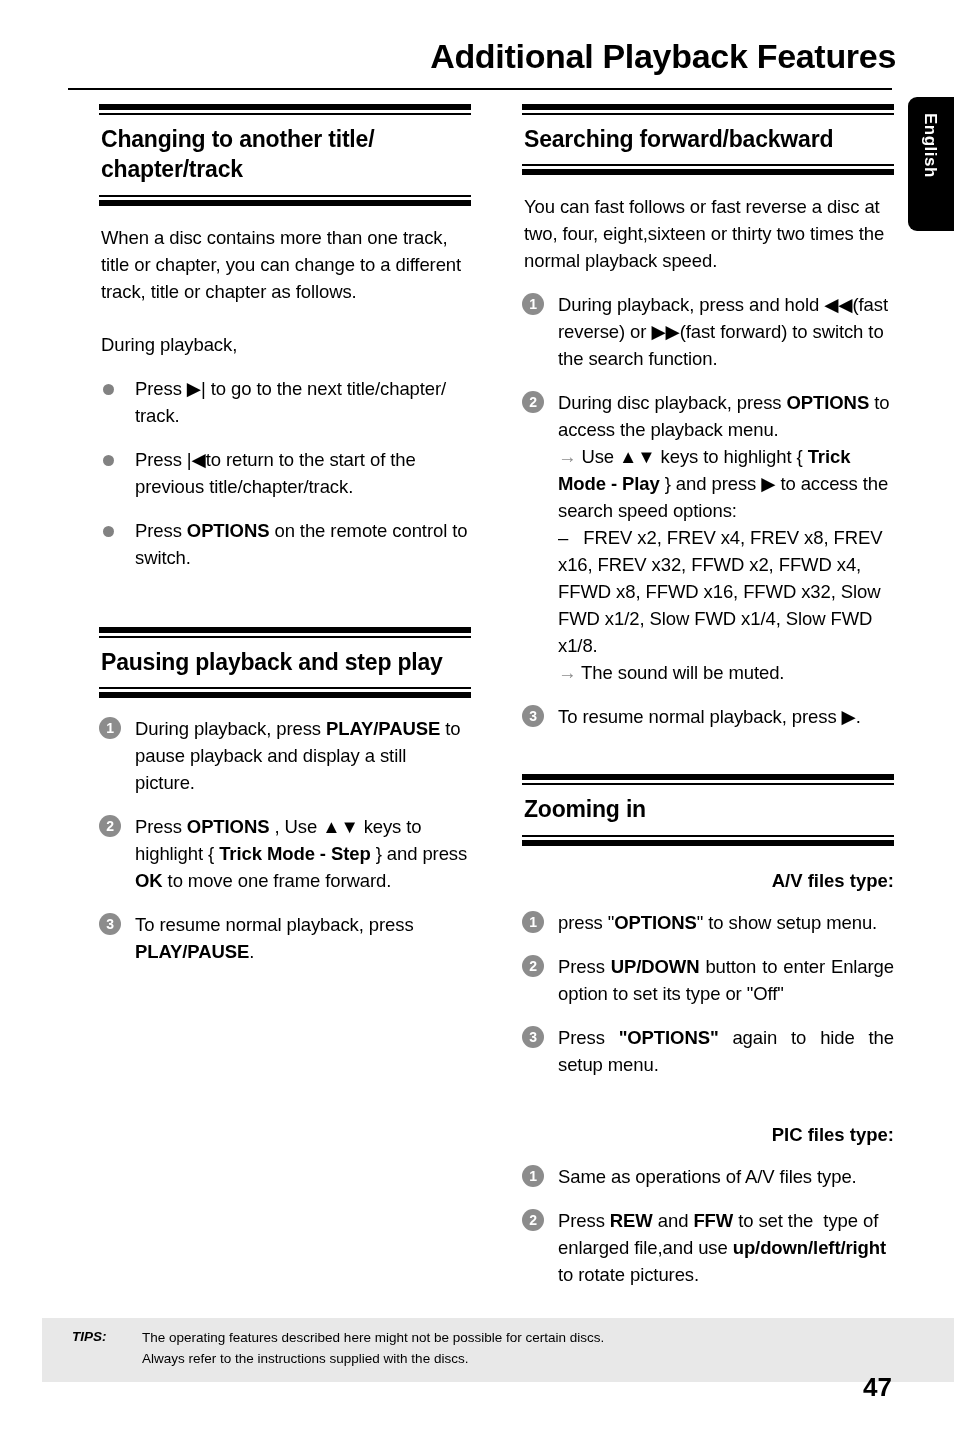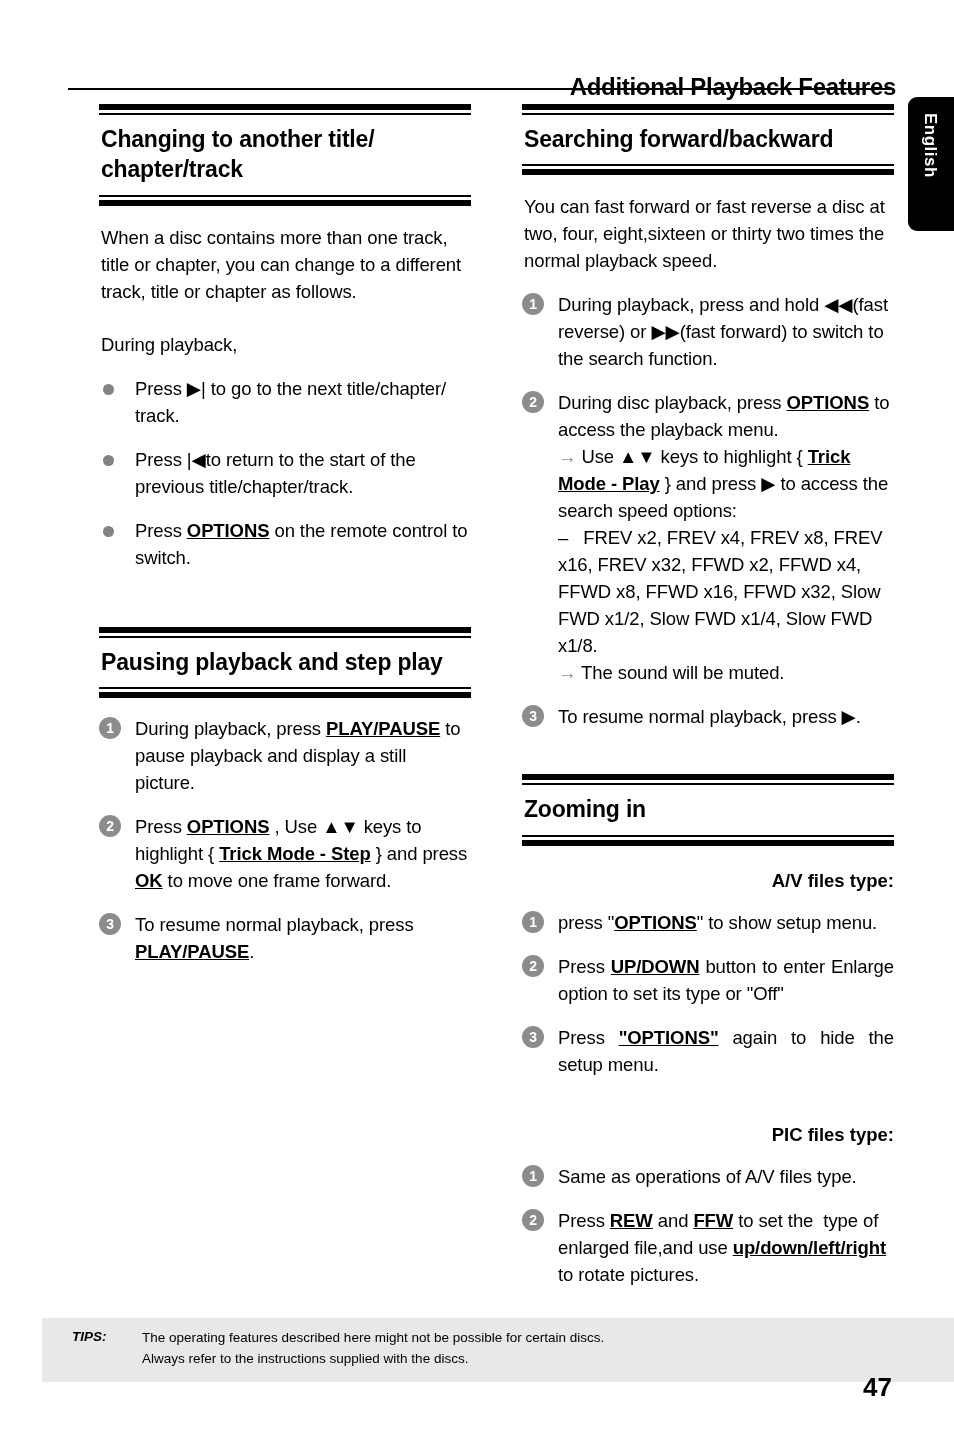--- a/index.html
+++ b/index.html
@@ -16,25 +16,24 @@
     overflow: hidden;
   }
 
   
   .page-title {
     position: absolute;
     top: 38px;
     left: 70px;
     right: 58px;
     text-align: right;
-    font-size: 24px;
+    font-size: 34px;
     font-weight: bold;
     letter-spacing: -0.3px;
     line-height: 1.1;
-    margin-top: 36px;
   }
   .title-rule {
     position: absolute;
     top: 88px;
     left: 68px;
     right: 62px;
     height: 2px;
     background: #000;
   }
 
@@ -137,21 +136,21 @@
     text-align: center;
   }
 
   .sub-head {
     font-size: 18.5px;
     font-weight: bold;
     margin: 24px 0 0 2px;
     text-align: right;
   }
   .arrow { color: #8c8c8c; font-weight: bold; }
-  b { font-weight: bold; text-decoration: underline; }
+  b { font-weight: bold; }
 
   
   .tips {
     position: absolute;
     left: 42px;
     top: 1318px;
     width: 948px;
     background: #e8e8e8;
     padding: 10px 0 12px 0;
     box-sizing: border-box;
@@ -236,21 +235,21 @@
 </div>
 
 <div class="col col-right">
 
   <div>
     <div class="sec-head">
       <div class="rule-thick-thin"></div>
       <div class="sec-title">Searching forward/backward</div>
       <div class="rule-thin-thick"></div>
     </div>
-    <p class="para">You can fast forward or fast reverse a disc at two, four, eight,sixteen or thirty two times the normal playback speed.</p>
+    <p class="para">You can fast follows or fast reverse a disc at two, four, eight,sixteen or thirty two times the normal playback speed.</p>
 
     <div class="item">
       <span class="marker-num">1</span>
       <span>During playback, press and hold ◀◀(fast reverse) or ▶▶(fast forward) to switch to the search function.</span>
     </div>
     <div class="item">
       <span class="marker-num">2</span>
       <span>During disc playback, press <b>OPTIONS</b> to access the playback menu.<br><span class="arrow">→</span> Use ▲▼ keys to highlight { <b>Trick Mode - Play</b> } and press ▶ to access the search speed options:<br>–&nbsp;&nbsp; FREV x2, FREV x4, FREV x8, FREV x16, FREV x32, FFWD x2, FFWD x4, FFWD x8, FFWD x16, FFWD x32, Slow FWD x1/2, Slow FWD x1/4, Slow FWD x1/8.<br><span class="arrow">→</span> The sound will be muted.</span>
     </div>
     <div class="item">

